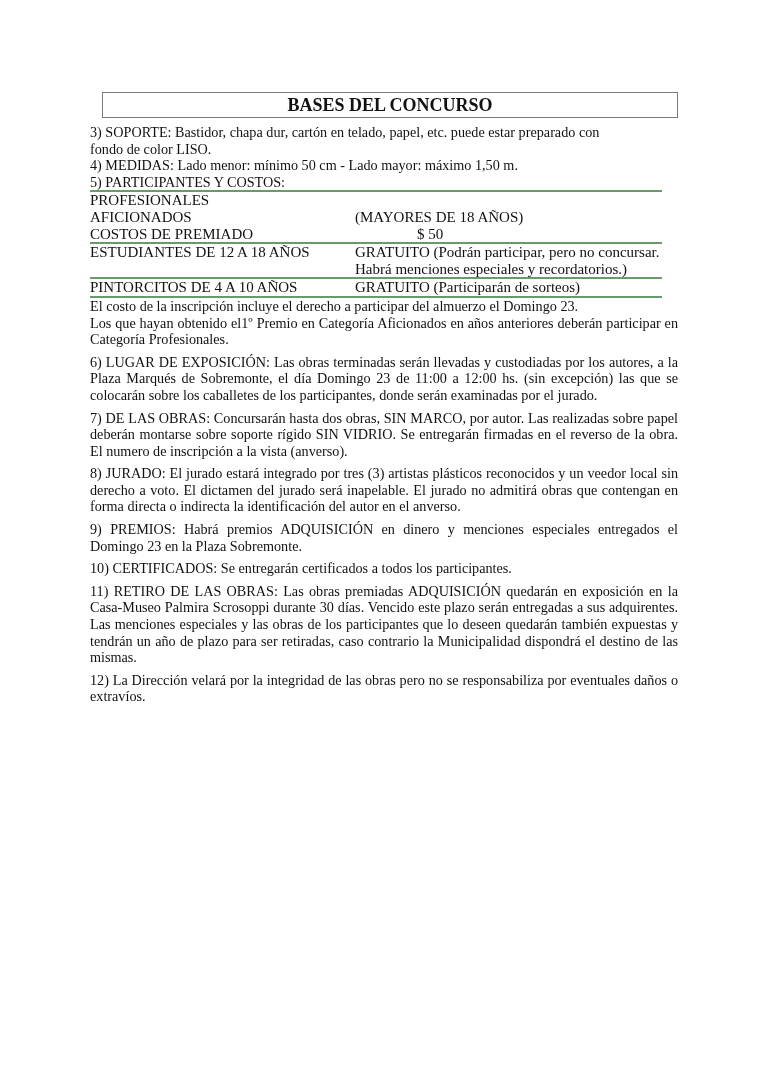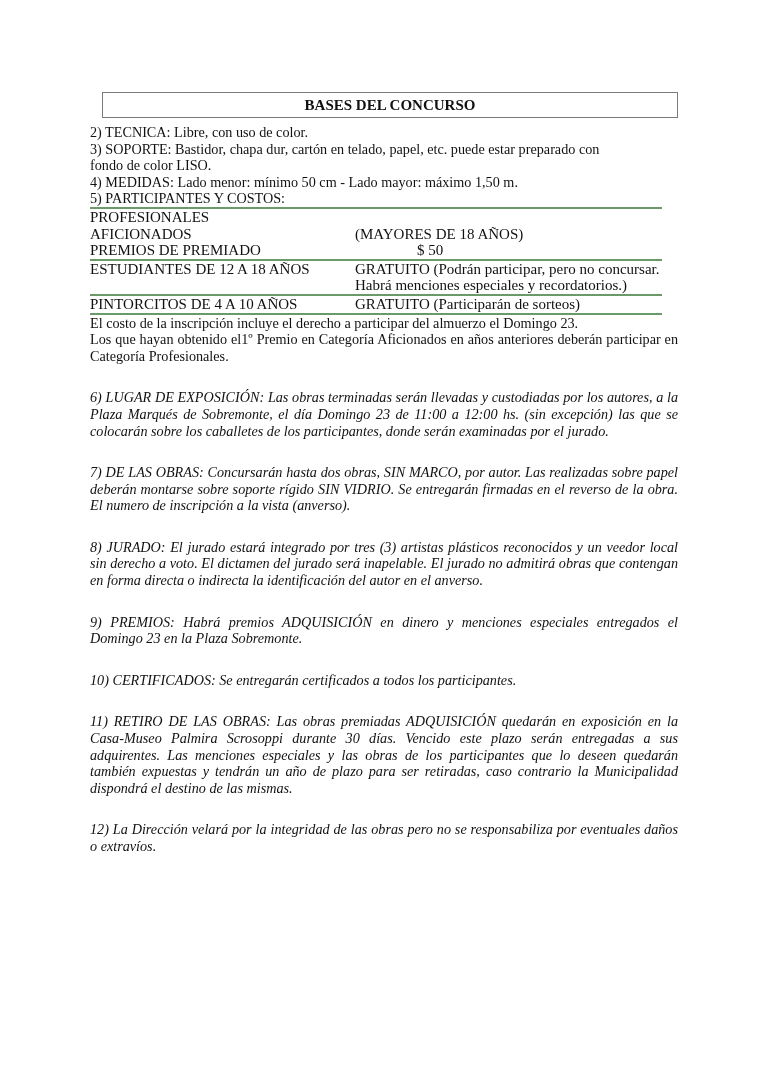--- a/index.html
+++ b/index.html
@@ -1,53 +1,52 @@
 <!DOCTYPE html>
 <html><head>
 <meta charset="utf-8">
 <style>
   html, body { margin:0; padding:0; background:#ffffff; }
   body { width:768px; height:1087px; position:relative; overflow:hidden;
          font-family:"Liberation Serif", "DejaVu Serif", serif; color:#111; }
   .page { position:absolute; left:90px; top:92px; width:588px; font-size:14.2px; line-height:16.6px; }
   .title-box { border:1px solid #7a7a7a; height:24px; text-align:center; font-weight:bold;
-               font-size:15px; line-height:24px; margin-left:12px; margin-bottom:6px; }
+               font-size:18px; line-height:24px; margin-left:12px; margin-bottom:6px; }
   .line { white-space:nowrap; }
   table.parts { border-collapse:collapse; width:572px; margin:0; }
   table.parts td { padding:0; vertical-align:top; font-size:15px; line-height:16.6px; }
   table.parts td.c1 { width:265px; }
   tr.sep-top td { border-top:2.5px solid #6a9a6a; }
   tr.sep-bottom td { border-bottom:2.5px solid #6a9a6a; }
   .just { text-align:justify; text-align-last:left; }
-  .para { margin-top:25px;font-style:italic; }
+  .para { margin-top:6px; }
 </style>
 </head>
 <body>
 
 <div class="page">
   <div class="title-box">BASES DEL CONCURSO</div>
 
-  <div class="line">2) TECNICA: Libre, con uso de color.</div>
   <div class="line">3) SOPORTE: Bastidor, chapa dur, cartón en telado, papel, etc. puede estar preparado con</div>
   <div class="line">fondo de color LISO.</div>
   <div class="line">4) MEDIDAS: Lado menor: mínimo 50 cm  -  Lado mayor: máximo 1,50 m.</div>
   <div class="line">5) PARTICIPANTES Y COSTOS:</div>
 
   <table class="parts">
     <tbody>
         <tr class="sep-top">
       <td class="c1">PROFESIONALES</td>
       <td></td>
     </tr>
     <tr>
       <td class="c1">AFICIONADOS</td>
       <td>(MAYORES DE 18 AÑOS)</td>
     </tr>
     <tr class="sep-bottom">
-      <td class="c1">PREMIOS DE PREMIADO</td>
+      <td class="c1">COSTOS DE PREMIADO</td>
       <td style="padding-left:62px;">$ 50</td>
     </tr>
     <tr class="sep-bottom">
       <td class="c1">ESTUDIANTES DE 12 A 18 AÑOS</td>
       <td style="white-space:normal;">GRATUITO (Podrán participar, pero no concursar. Habrá menciones especiales y recordatorios.)</td>
     </tr>
     <tr class="sep-bottom">
       <td class="c1">PINTORCITOS DE 4 A 10 AÑOS</td>
       <td>GRATUITO (Participarán de sorteos)</td>
     </tr>

